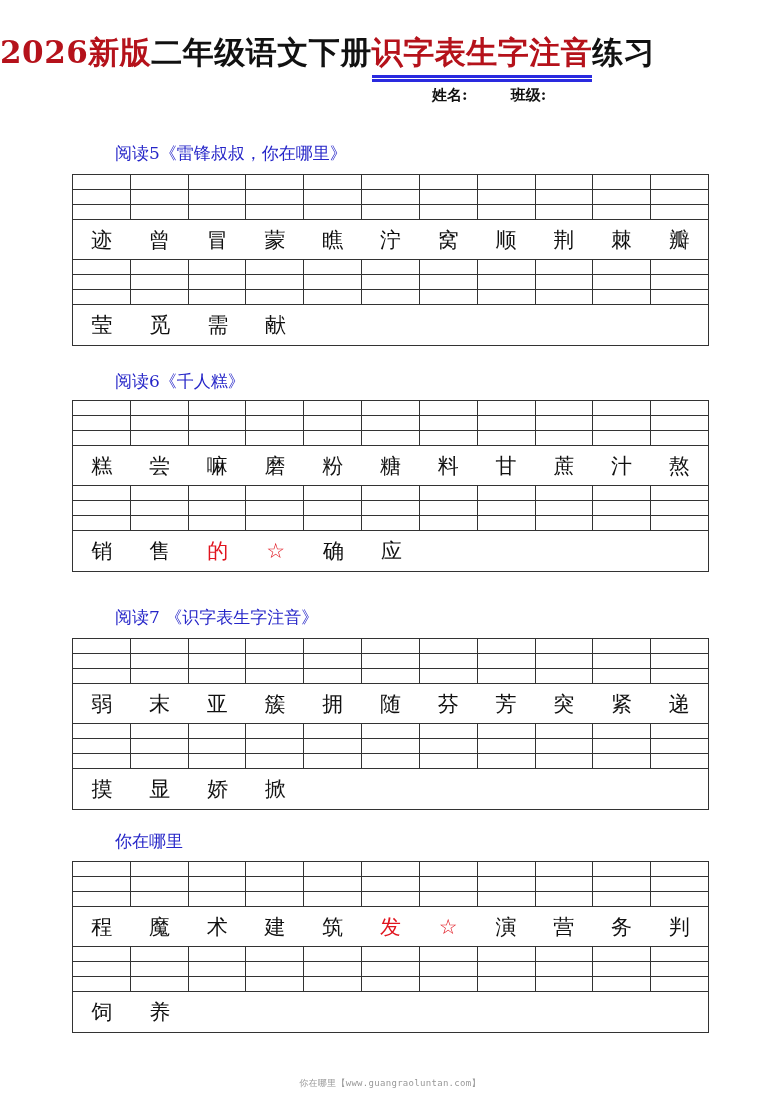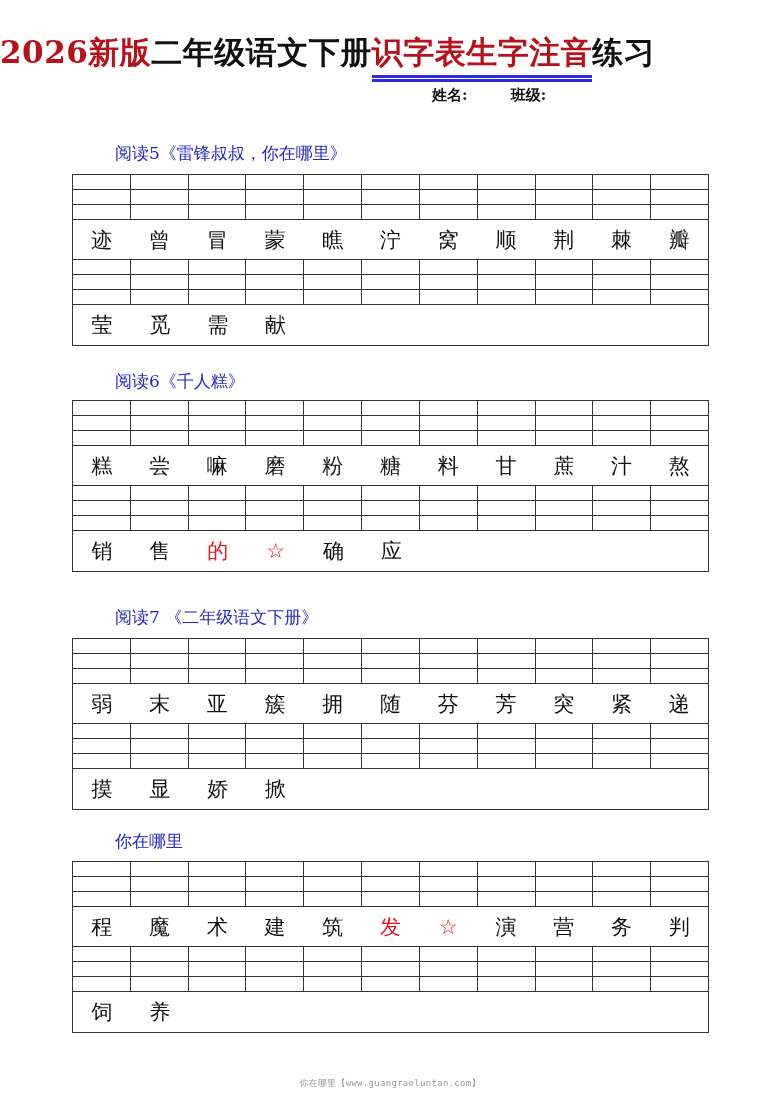--- a/index.html
+++ b/index.html
@@ -158,21 +158,21 @@
       </div>
       <div class="char-row">
         <div class="ccell">销</div>
         <div class="ccell">售</div>
         <div class="ccell red">的</div>
         <div class="ccell red">☆</div>
         <div class="ccell">确</div>
         <div class="ccell">应</div>
       </div>
     </div>
-    <div class="section-title" style="top: 606px;">阅读7 《二年级语文下册》</div>
+    <div class="section-title" style="top: 606px;">阅读7 《识字表生字注音》</div>
     <div class="grid" style="top: 638px;">
       <div class="pinyin-row">
         <div class="pcell"></div>
         <div class="pcell"></div>
         <div class="pcell"></div>
         <div class="pcell"></div>
         <div class="pcell"></div>
         <div class="pcell"></div>
         <div class="pcell"></div>
         <div class="pcell"></div>

